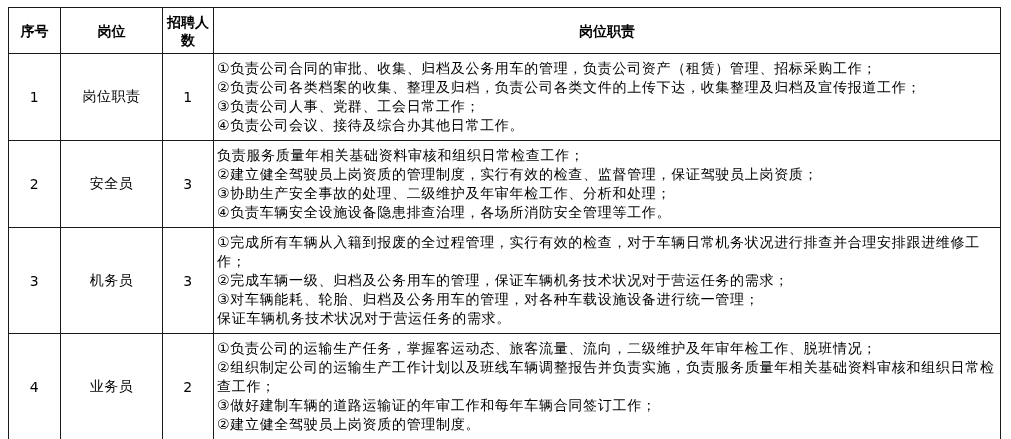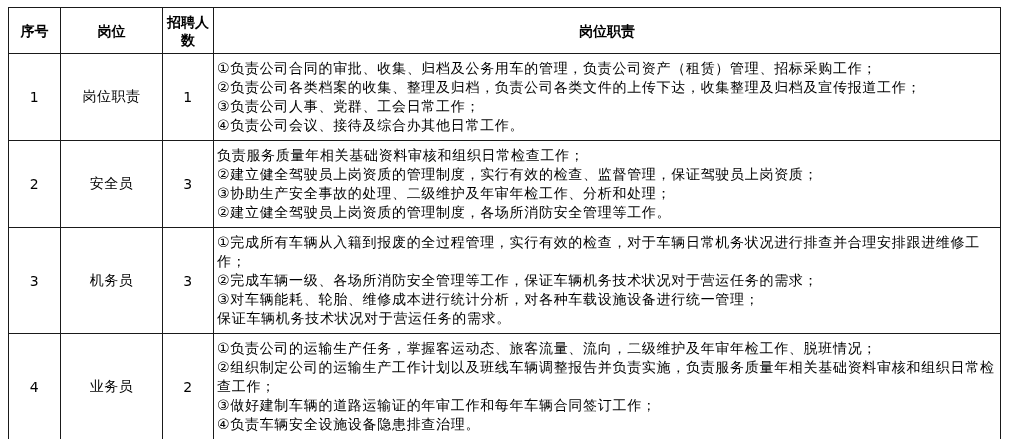--- a/index.html
+++ b/index.html
@@ -90,39 +90,39 @@
       </td>
     </tr>
     <tr class="r-4line">
       <td class="center">2</td>
       <td class="center">安全员</td>
       <td class="center">3</td>
       <td class="duty">
         <div class="duty-line">负责服务质量年相关基础资料审核和组织日常检查工作；</div>
         <div class="duty-line">②建立健全驾驶员上岗资质的管理制度，实行有效的检查、监督管理，保证驾驶员上岗资质；</div>
         <div class="duty-line">③协助生产安全事故的处理、二级维护及年审年检工作、分析和处理；</div>
-        <div class="duty-line">②建立健全驾驶员上岗资质的管理制度，各场所消防安全管理等工作。</div>
+        <div class="duty-line">④负责车辆安全设施设备隐患排查治理，各场所消防安全管理等工作。</div>
       </td>
     </tr>
     <tr class="r-5line">
       <td class="center">3</td>
       <td class="center">机务员</td>
       <td class="center">3</td>
       <td class="duty">
         <div class="duty-line">①完成所有车辆从入籍到报废的全过程管理，实行有效的检查，对于车辆日常机务状况进行排查并合理安排跟进维修工作；</div>
-        <div class="duty-line">②完成车辆一级、各场所消防安全管理等工作，保证车辆机务技术状况对于营运任务的需求；</div>
-        <div class="duty-line">③对车辆能耗、轮胎、维修成本进行统计分析，对各种车载设施设备进行统一管理；</div>
+        <div class="duty-line">②完成车辆一级、归档及公务用车的管理，保证车辆机务技术状况对于营运任务的需求；</div>
+        <div class="duty-line">③对车辆能耗、轮胎、归档及公务用车的管理，对各种车载设施设备进行统一管理；</div>
         <div class="duty-line">保证车辆机务技术状况对于营运任务的需求。</div>
       </td>
     </tr>
     <tr class="r-5line">
       <td class="center">4</td>
       <td class="center">业务员</td>
       <td class="center">2</td>
       <td class="duty">
         <div class="duty-line">①负责公司的运输生产任务，掌握客运动态、旅客流量、流向，二级维护及年审年检工作、脱班情况；</div>
         <div class="duty-line">②组织制定公司的运输生产工作计划以及班线车辆调整报告并负责实施，负责服务质量年相关基础资料审核和组织日常检查工作；</div>
         <div class="duty-line">③做好建制车辆的道路运输证的年审工作和每年车辆合同签订工作；</div>
-        <div class="duty-line">④负责车辆安全设施设备隐患排查治理。</div>
+        <div class="duty-line">②建立健全驾驶员上岗资质的管理制度。</div>
       </td>
     </tr>
   </tbody>
 </table>
 
 </body></html>

